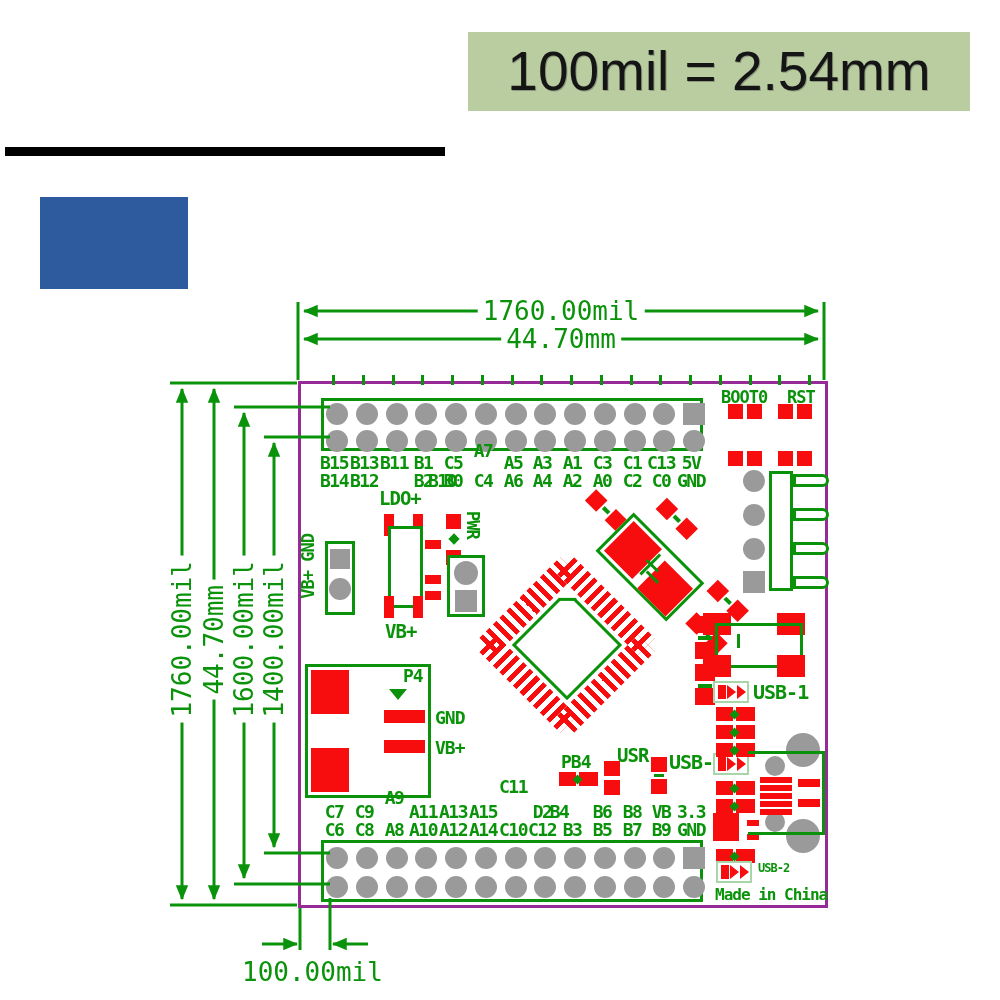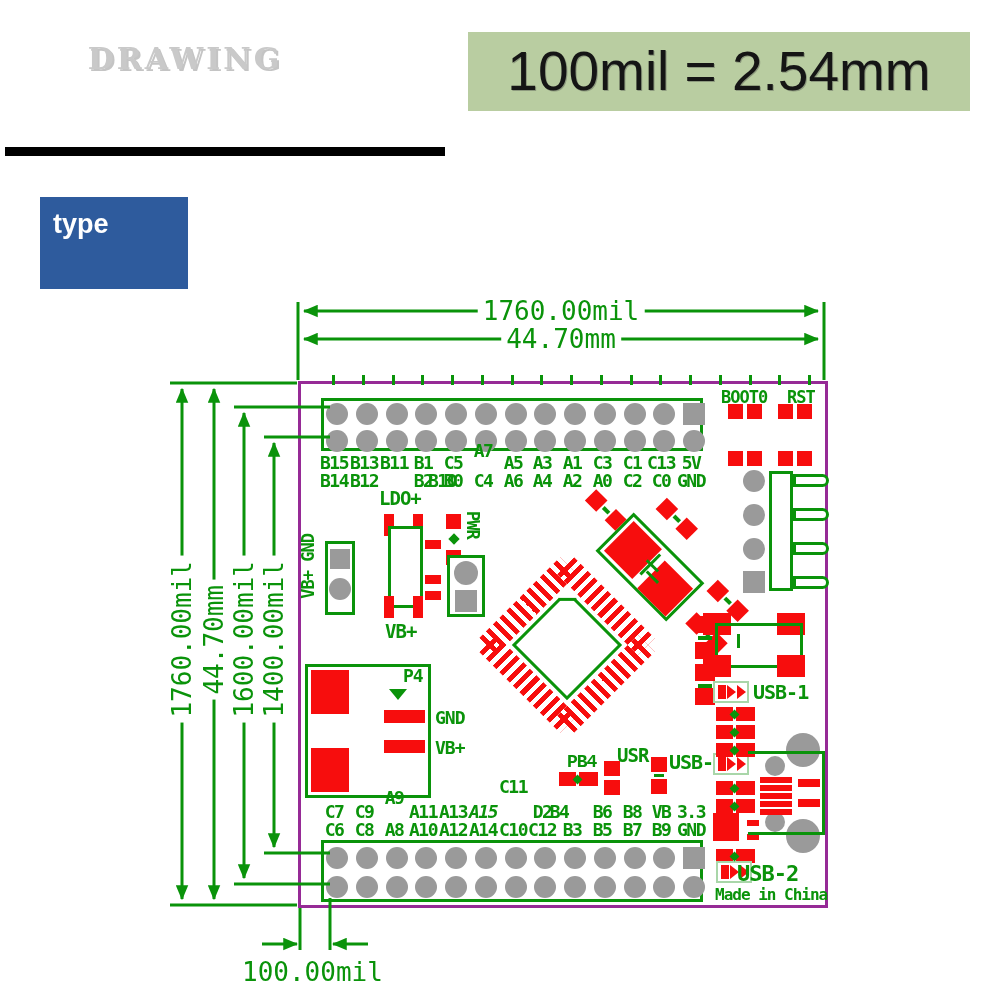--- a/index.html
+++ b/index.html
@@ -78,26 +78,24 @@
             border-left:9px solid var(--pad);}
   .swdpin{position:absolute;left:492px;width:36px;height:13px;border:3px solid var(--silk);
           border-radius:0 7px 7px 0;background:#fff;}
   .tri-down{position:absolute;width:0;height:0;border-left:9px solid transparent;
             border-right:9px solid transparent;border-top:11px solid var(--silk);}
 </style>
 </head>
 <body>
 
 <div class="abs title">
-  <div>DRAWING</div>
 </div>
 <div class="abs rule"></div>
 <div class="abs note">100mil = 2.54mm</div>
 <div class="abs badge">
-  <div>type</div>
 </div>
 
 <svg class="dims" width="1000" height="1000">
   <defs>
     <marker id="ah" viewBox="0 0 12 10" refX="11" refY="5" markerWidth="15" markerHeight="13" markerUnits="userSpaceOnUse" orient="auto-start-reverse">
       <path d="M0,0 L12,5 L0,10 z" fill="#0a930a"></path>
     </marker>
   </defs>
   <g stroke="#0a930a" stroke-width="3">
     <line x1="298" y1="302" x2="298" y2="380"></line>
@@ -281,21 +279,21 @@
   <div class="grect" style="left:4px;top:280px;width:126px;height:134px;"></div>
   <div class="pad" style="left:10px;top:286px;width:38px;height:44px;"></div>
   <div class="pad" style="left:10px;top:364px;width:38px;height:44px;"></div>
   <div class="glabel" style="left:102px;top:283px;">P4</div>
   <div class="tri-down" style="left:88px;top:305px;"></div>
   <div class="pad" style="left:83px;top:326px;width:41px;height:13px;"></div>
   <div class="pad" style="left:83px;top:356px;width:41px;height:13px;"></div>
   <div class="glabel" style="left:134px;top:325px;">GND</div>
   <div class="glabel" style="left:134px;top:355px;">VB+</div>
 
-  <div class="glabel" style="left:266px;top:369px;font-family:Liberation Mono, monospace;">PB4</div>
+  <div class="glabel" style="left:260px;top:369px;">PB4</div>
   <div class="hpair" style="left:258px;top:388px;">
       <div class="p1"></div>
       <div class="gd"></div>
       <div class="p2"></div>
     </div>
   <div class="glabel" style="left:316px;top:362px;font-size:19px;">USR</div>
   <div class="vpair" style="left:303px;top:377px;">
       <div class="p"></div>
       <div class="p" style="margin-top:4px;"></div>
     </div>
@@ -361,21 +359,21 @@
   <div class="hpair" style="left:415px;top:465px;">
       <div class="p1"></div>
       <div class="gd"></div>
       <div class="p2"></div>
     </div>
   <div class="dio" style="left:415px;top:477px;">
       <div class="bar"></div>
       <div class="tri"></div>
       <div class="tri"></div>
     </div>
-  <div class="glabel" style="left:436px;top:478px;font-size:22px;">USB-2</div>
+  <div class="glabel" style="left:457px;top:478px;font-size:12px;">USB-2</div>
 
   <div class="hole" style="left:485px;top:349px;width:34px;height:34px;"></div>
   <div class="hole" style="left:485px;top:435px;width:34px;height:34px;"></div>
   <div class="hole" style="left:464px;top:372px;width:20px;height:20px;"></div>
   <div class="hole" style="left:464px;top:428px;width:20px;height:20px;"></div>
   <div class="gmark" style="left:447px;top:367px;width:77px;height:3px;"></div>
   <div class="gmark" style="left:447px;top:448px;width:77px;height:3px;"></div>
   <div class="gmark" style="left:521px;top:367px;width:3px;height:84px;"></div>
   <div class="pad" style="left:459px;top:393px;width:32px;height:6px;"></div>
   <div class="pad" style="left:459px;top:401px;width:32px;height:6px;"></div>
@@ -427,21 +425,21 @@
     <div class="pinlbl" style="left:271px;top:88px;">A2</div>
     <div class="pinlbl" style="left:301px;top:88px;">A0</div>
     <div class="pinlbl" style="left:331px;top:88px;">C2</div>
     <div class="pinlbl" style="left:360px;top:88px;">C0</div>
     <div class="pinlbl" style="left:390px;top:88px;">GND</div>
     <div class="pinlbl" style="left:33px;top:419px;">C7</div>
     <div class="pinlbl" style="left:63px;top:419px;">C9</div>
     <div class="pinlbl" style="left:93px;top:405px;">A9</div>
     <div class="pinlbl" style="left:122px;top:419px;">A11</div>
     <div class="pinlbl" style="left:152px;top:419px;">A13</div>
-    <div class="pinlbl" style="left:182px;top:419px;font-style:italic;">A15</div>
+    <div class="pinlbl" style="left:182px;top:419px;">A15</div>
     <div class="pinlbl" style="left:212px;top:394px;">C11</div>
     <div class="pinlbl" style="left:241px;top:419px;">D2</div>
     <div class="pinlbl" style="left:258px;top:419px;">B4</div>
     <div class="pinlbl" style="left:301px;top:419px;">B6</div>
     <div class="pinlbl" style="left:331px;top:419px;">B8</div>
     <div class="pinlbl" style="left:360px;top:419px;">VB</div>
     <div class="pinlbl" style="left:390px;top:419px;">3.3</div>
     <div class="pinlbl" style="left:33px;top:437px;">C6</div>
     <div class="pinlbl" style="left:63px;top:437px;">C8</div>
     <div class="pinlbl" style="left:93px;top:437px;">A8</div>

